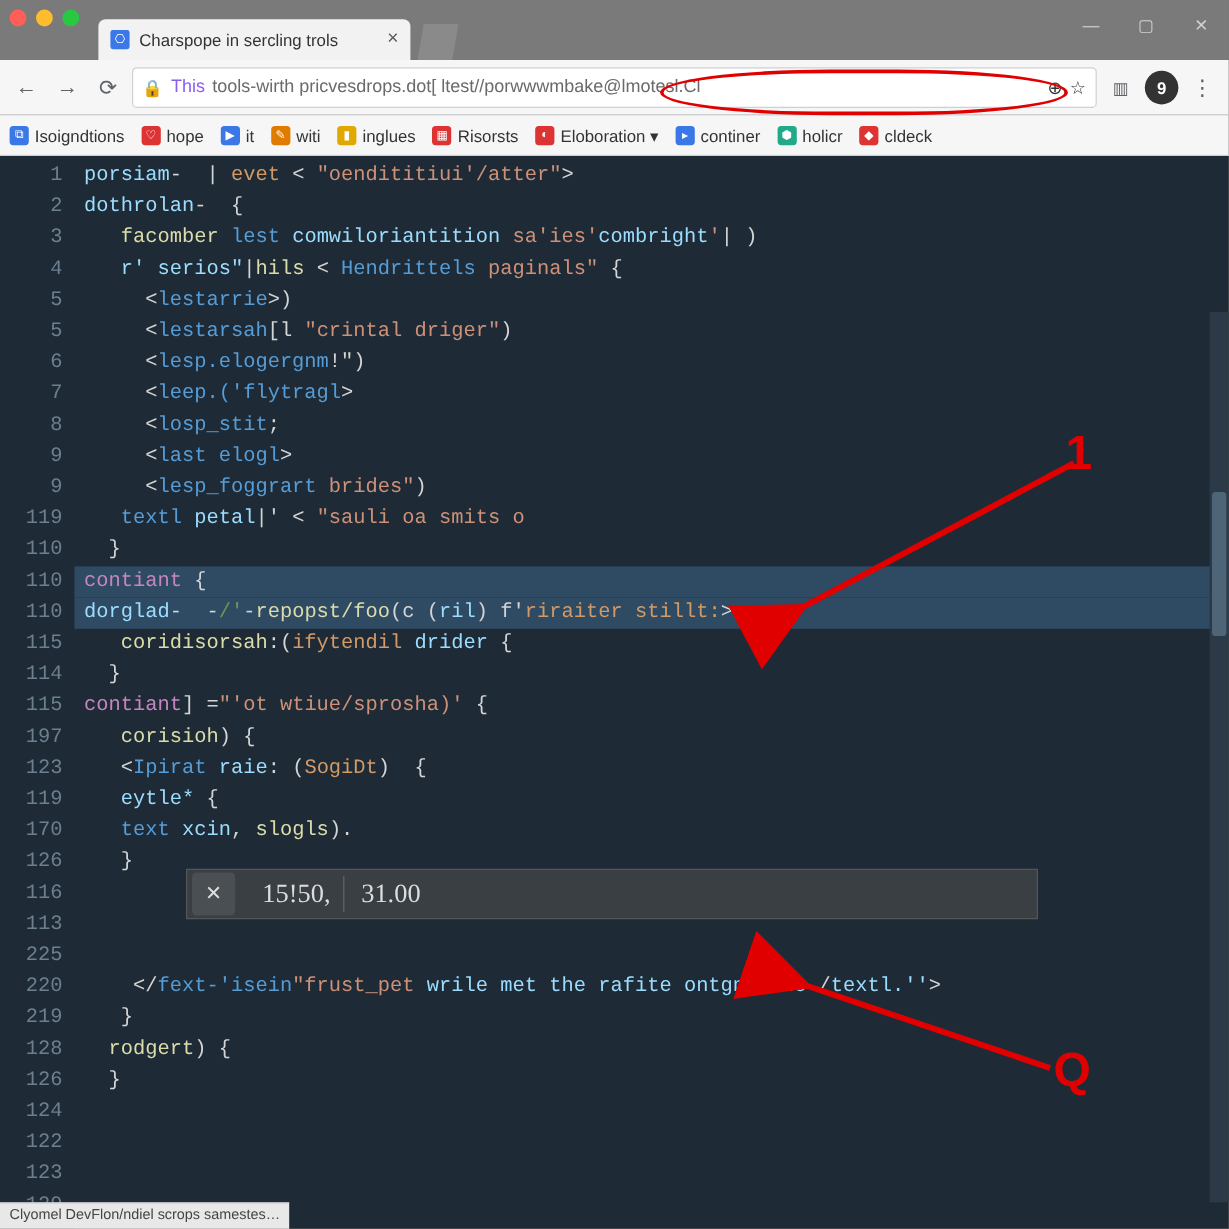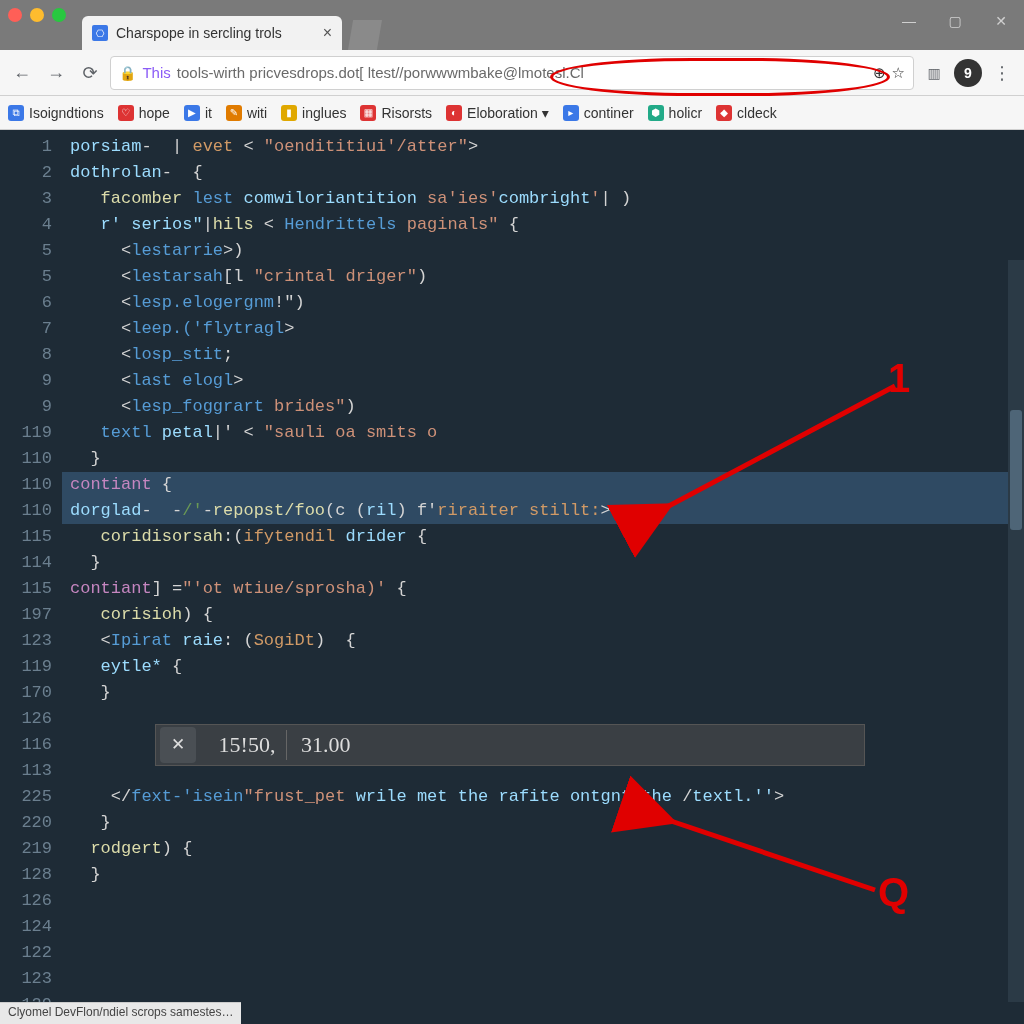--- a/index.html
+++ b/index.html
@@ -193,20 +193,21 @@
       <div class="codeline"><span class="tok-op">   </span><span class="tok-tag">textl</span><span class="tok-op"> </span><span class="tok-name">petal</span><span class="tok-op">|' &lt; </span><span class="tok-str">"sauli oa smits o</span></div>
       <div class="codeline"><span class="tok-op">  }</span></div>
       <div class="codeline hl"><span class="tok-kw">contiant</span><span class="tok-op"> {</span></div>
       <div class="codeline hl"><span class="tok-name">dorglad</span><span class="tok-op">-  -</span><span class="tok-comment">/'</span><span class="tok-op">-</span><span class="tok-fn">repopst/foo</span><span class="tok-op">(c (</span><span class="tok-name">ril</span><span class="tok-op">) f'</span><span class="tok-orange">riraiter stillt:</span><span class="tok-op">&gt;</span></div>
       <div class="codeline"><span class="tok-op">   </span><span class="tok-fn">coridisorsah</span><span class="tok-op">:(</span><span class="tok-orange">ifytendil</span><span class="tok-op"> </span><span class="tok-name">drider</span><span class="tok-op"> {</span></div>
       <div class="codeline"><span class="tok-op">  }</span></div>
       <div class="codeline"><span class="tok-kw">contiant</span><span class="tok-op">] =</span><span class="tok-str">"'ot wtiue/sprosha)'</span><span class="tok-op"> {</span></div>
       <div class="codeline"><span class="tok-op">   </span><span class="tok-fn">corisioh</span><span class="tok-op">) {</span></div>
       <div class="codeline"><span class="tok-op">   &lt;</span><span class="tok-tag">Ipirat</span><span class="tok-op"> </span><span class="tok-name">raie</span><span class="tok-op">: (</span><span class="tok-orange">SogiDt</span><span class="tok-op">)  {</span></div>
       <div class="codeline"><span class="tok-op">   </span><span class="tok-name">eytle*</span><span class="tok-op"> {</span></div>
+      <div class="codeline"><span class="tok-op">   </span><span class="tok-tag">text</span><span class="tok-op"> </span><span class="tok-name">xcin</span><span class="tok-op">, </span><span class="tok-fn">slogls</span><span class="tok-op">).</span></div>
       <div class="codeline"><span class="tok-op">   }</span></div>
       <div class="codeline"><span class="tok-op"></span></div>
       <div class="codeline"><span class="tok-op"></span></div>
       <div class="codeline"><span class="tok-op">    </span></div>
       <div class="codeline"><span class="tok-op">    &lt;/</span><span class="tok-tag">fext-'isein</span><span class="tok-str">"frust_pet</span><span class="tok-op"> </span><span class="tok-name">wrile met the rafite ontgnt the </span><span class="tok-op">/</span><span class="tok-name">textl.''</span><span class="tok-op">&gt;</span></div>
       <div class="codeline"><span class="tok-op">   }</span></div>
       <div class="codeline"><span class="tok-op">  </span><span class="tok-fn">rodgert</span><span class="tok-op">) {</span></div>
       <div class="codeline"><span class="tok-op">  }</span></div>
       <div class="codeline"><span class="tok-op"></span></div>
       <div class="codeline"><span class="tok-op"></span></div>

